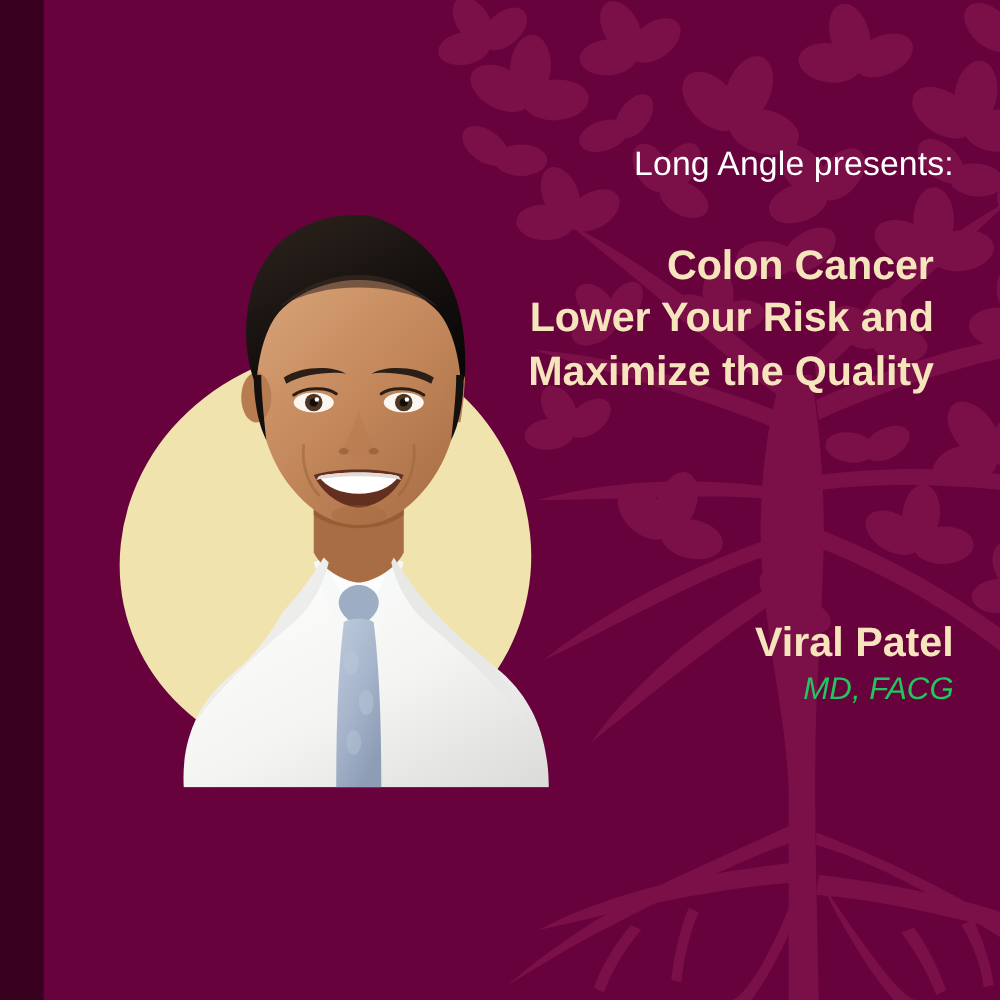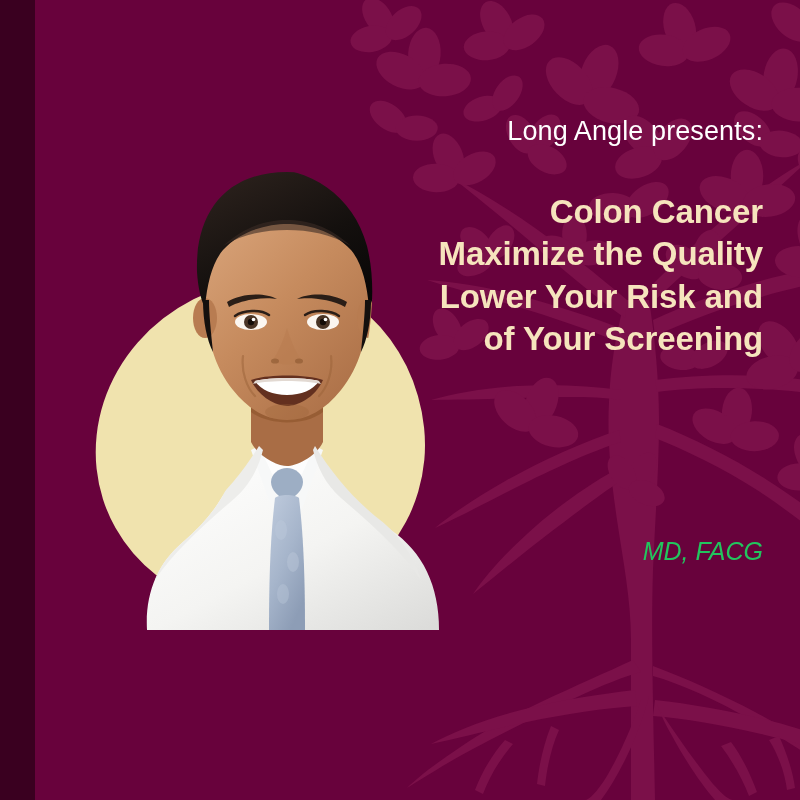--- a/index.html
+++ b/index.html
@@ -69,21 +69,21 @@
     width: 100%;
     font-size: 27px;
     font-weight: 400;
     color: #FFFFFF;
     letter-spacing: 0.1px;
     line-height: 1.2;
     white-space: nowrap;
   }
   #title {
     position: absolute;
-    right: 0;
+    right: 16px;
     top: 191px;
     width: 100%;
     font-size: 33px;
     font-weight: 700;
     color: #F6E4BD;
     line-height: 1.285;
     letter-spacing: -0.1px;
   }
   #title .tline { display: block; }
 
@@ -331,21 +331,21 @@
       </g>
     </svg>
   </div>
 
   <div id="text-block">
 
     <div id="eyebrow">Long Angle presents:</div>
 
     <div id="title">
       <span class="tline">Colon Cancer</span>
+      <span class="tline">Lower Your Risk and</span>
       <span class="tline">Maximize the Quality</span>
-      <span class="tline">Lower Your Risk and</span>
-      <span class="tline">of Your Screening</span>
     </div>
 
+    <div id="speaker-name">Viral Patel</div>
     <div id="speaker-creds">MD, FACG</div>
   </div>
 
 </div>
 
 </body></html>

